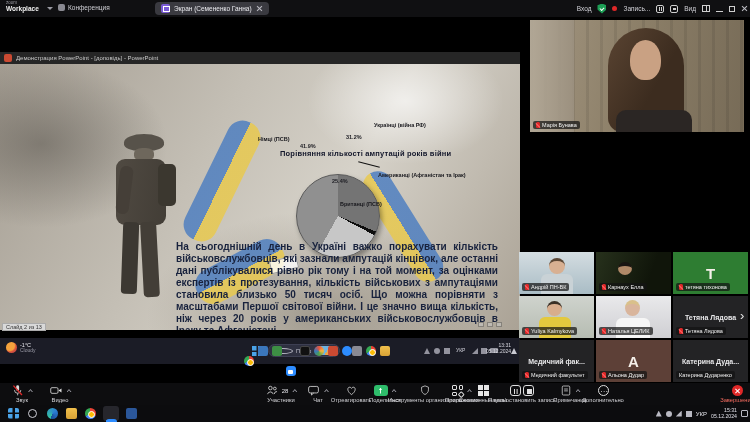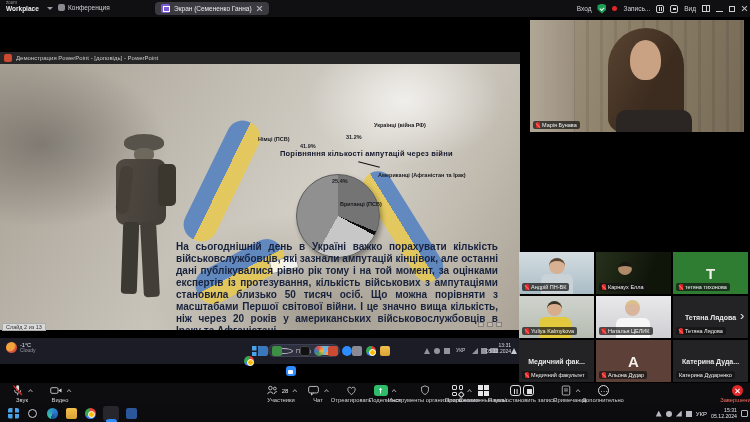--- a/index.html
+++ b/index.html
@@ -226,21 +226,21 @@
     <div id="ribbon3" class="ribbon"></div>
     <div id="sold-helmet" class="sold abs"></div>
     <div id="sold-head" class="sold abs"></div>
     <div id="sold-torso" class="sold abs"></div>
     <div id="sold-pack" class="sold abs"></div>
     <div id="sold-arm" class="sold abs"></div>
     <div id="sold-leg1" class="sold abs"></div>
     <div id="sold-leg2" class="sold abs"></div>
     <div id="white-card" class="abs"></div>
 
-    <div id="slide-title" class="abs">Порівняння кількості ампутацій через війни</div>
+    <div id="slide-title" class="abs">Порівняння кількості ампутацій років війни</div>
 
     <div id="pie" class="abs" style="background: conic-gradient(rgb(116, 116, 116) 0deg, rgb(116, 116, 116) 112.32deg, rgb(14, 14, 14) 112.32deg, rgb(14, 14, 14) 117.72deg, rgb(199, 199, 199) 117.72deg, rgb(199, 199, 199) 209.16deg, rgb(144, 144, 144) 209.16deg, rgb(144, 144, 144) 360deg);"></div>
     <div class="pie-lab" style="left:374px;top:58px;">Українці (війна РФ)</div>
     <div class="pie-pct" style="left:346px;top:70px;">31.2%</div>
     <div class="pie-lab" style="left:258px;top:72px;">Німці (ПСВ)</div>
     <div class="pie-pct" style="left:300px;top:79px;">41.9%</div>
     <div class="pie-pct" style="left:332px;top:114px;">25.4%</div>
     <div class="pie-lab" style="left:340px;top:137px;">Британці (ПСВ)</div>
     <div class="pie-lab" style="left:378px;top:108px;">Американці (Афганістан та Ірак)</div>
     <div id="leader" class="abs" style="top:100px;"></div>

